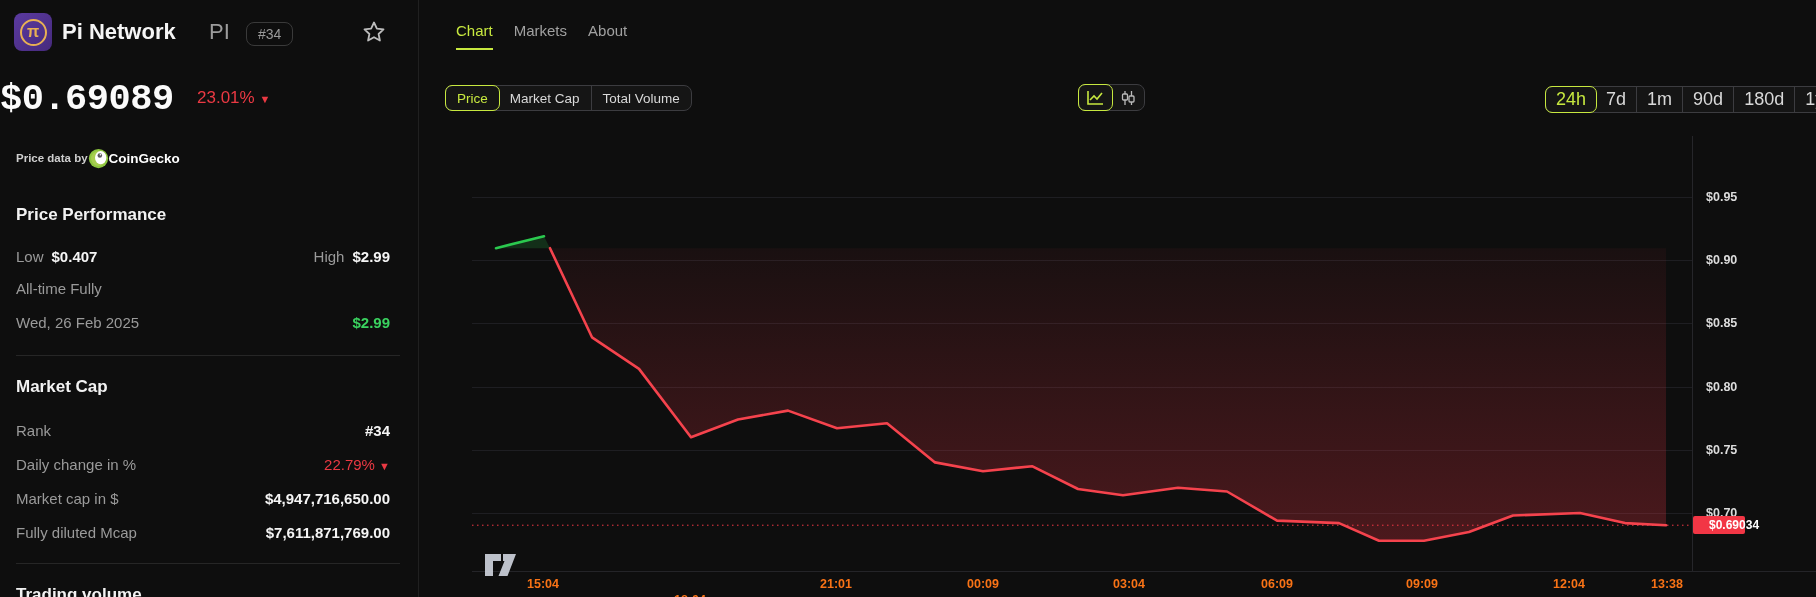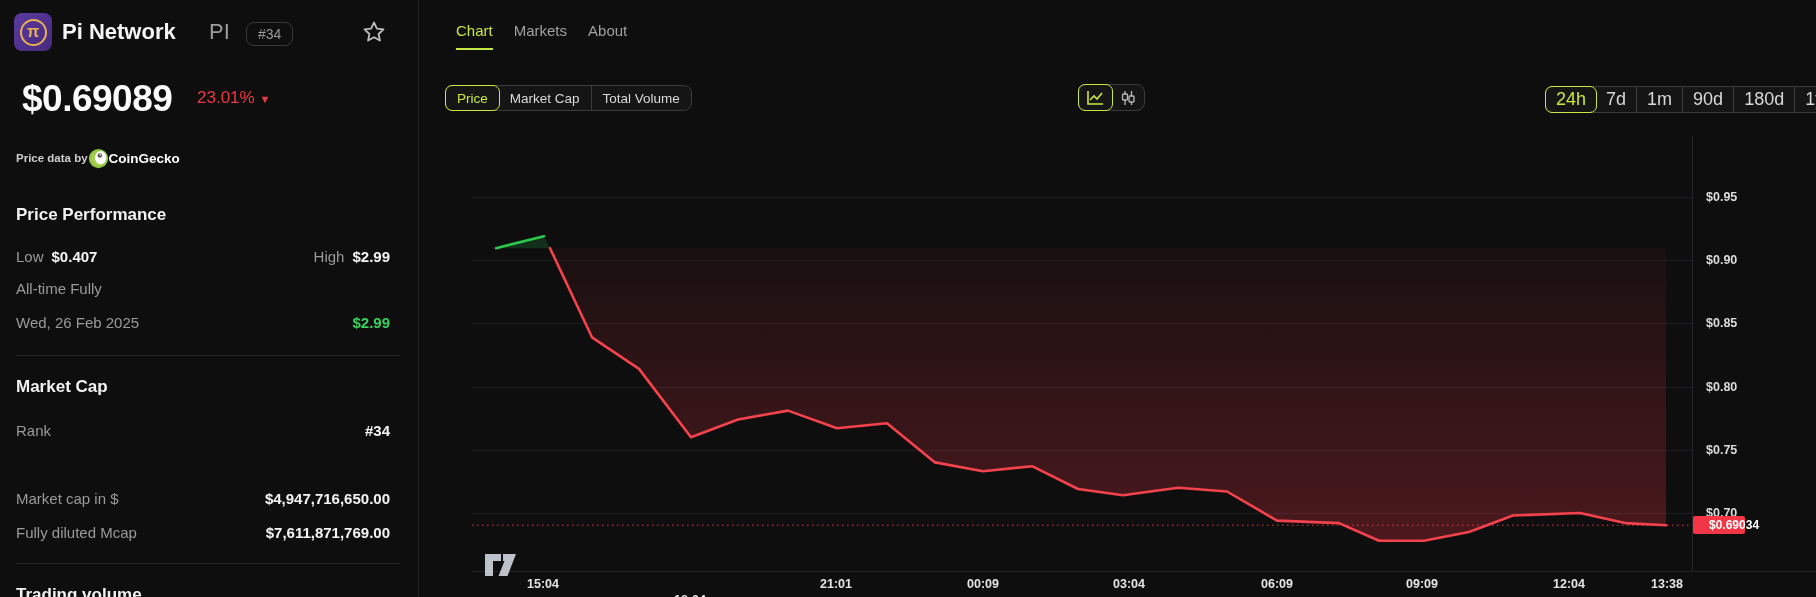--- a/index.html
+++ b/index.html
@@ -11,21 +11,21 @@
   #v-divider { position:absolute; left:418px; top:0; width:1px; height:597px; background:#202020; }
   .coin-logo { position:absolute; left:14px; top:13px; width:38px; height:38px; border-radius:8px;
     background:linear-gradient(135deg,#5b3aa0,#462a7d); display:flex; align-items:center; justify-content:center; }
   .coin-logo .ring { width:27px; height:27px; border:2px solid #e8b054; border-radius:50%;
     display:flex; align-items:center; justify-content:center; color:#e8b054; font-size:16px; font-weight:700; }
   .coin-name { position:absolute; left:62px; top:19px; font-size:22px; font-weight:700; color:#f5f5f5; white-space:nowrap; }
   .coin-symbol { position:absolute; left:209px; top:19px; font-size:22px; font-weight:400; color:#9c9c9c; }
   .rank-badge { position:absolute; left:246px; top:22px; padding:3px 11px; border:1.5px solid #3a3a3a;
     border-radius:8px; color:#9a9a9a; font-size:14px; }
   .star { position:absolute; left:362px; top:20px; width:24px; height:24px; }
-  .big-price { position:absolute; left:22px; top:78px; font-size:37px; font-weight:700; color:#fbfbfb; letter-spacing:-0.5px; }
+  .big-price { position:absolute; left:0; top:78px; font-size:37px; font-weight:700; color:#fbfbfb; letter-spacing:-0.5px;font-family:Liberation Mono, monospace; }
   .price-change { position:absolute; left:197px; top:88px; font-size:17px; color:#ea3943; font-weight:400; }
   .price-change .arr, .red-val .arr { font-size:11px; }
   .attribution { position:absolute; left:16px; top:147px; height:22px; display:flex; align-items:center; }
   .attribution .pfx { font-size:11.5px; color:#cfcfcf; font-weight:600; }
   .attribution .provider { font-size:13.5px; color:#fff; font-weight:700; }
   .gecko { width:21px; height:21px; }
   .sec-title { position:absolute; left:16px; font-size:17px; font-weight:700; color:#f2f2f2; }
   .row { position:absolute; left:16px; right:28px; display:flex; justify-content:space-between; align-items:baseline; }
   .lbl { color:#9a9a9a; font-size:15px; }
   .val { color:#f5f5f5; font-size:15px; font-weight:700; }
@@ -45,21 +45,21 @@
   .seg.active { color:#c7e83f; border:1px solid #c7e83f; border-radius:7px; margin:-1px; }
   #metric-group { left:445px; top:85px; height:26px; }
   #charttype-group { left:1078px; top:84px; height:27px; }
   #charttype-group .seg { padding:4px 8px; }
   #range-group { left:1545px; top:86px; height:27px; }
   #range-group .seg { padding:4px 10px; font-size:18px; }
 
   
   .gridline { position:absolute; height:1px; background:#1e1e22; }
   .ylab { position:absolute; left:1706px; font-size:12.5px; font-weight:600; color:#dcdcdc; transform:translateY(-50%); }
-  .xlab { position:absolute; top:577px; font-size:12.5px; font-weight:600; color:#e5e5e5; transform:translateX(-50%); }
+  .xlab { position:absolute; top:577px; font-size:12.5px; font-weight:600; color:#f97316; transform:translateX(-50%); }
   #yaxis-line { position:absolute; left:1692px; top:136px; width:1px; height:435px; background:#26262a; }
   #xaxis-line { position:absolute; left:472px; top:571px; right:0; height:1px; background:#242428; }
   #chart-svg { position:absolute; left:0; top:0; pointer-events:none; }
   .price-tag { position:absolute; left:1693px; top:518px; width:52px; height:18px; background:#f23645;
     color:#fff; font-size:12px; font-weight:700; text-align:center; line-height:18px; border-radius:2px;padding-left:16px; }
   .tv-logo { position:absolute; left:483px; top:551px; width:36px; height:30px; opacity:0.92; }
 </style>
 </head>
 <body>
 
@@ -110,20 +110,25 @@
     <span class="lbl">Wed, 26 Feb 2025</span>
     <span class="green-val">$2.99</span>
   </div>
 
   <div class="hr" style="top:355px"></div>
 
   <div class="sec-title" style="top:377px">Market Cap</div>
   <div class="row" style="top:422px">
     <span class="lbl">Rank</span>
     <span class="val">#34</span>
+  </div>
+  <div class="row" style="top:456px">
+    <span class="lbl">Daily change in %</span>
+    <span class="red-val"><span>22.79%</span>
+      <span class="arr">▼</span></span>
   </div>
   <div class="row" style="top:490px">
     <span class="lbl">Market cap in $</span>
     <span class="val">$4,947,716,650.00</span>
   </div>
   <div class="row" style="top:524px">
     <span class="lbl">Fully diluted Mcap</span>
     <span class="val">$7,611,871,769.00</span>
   </div>
 

